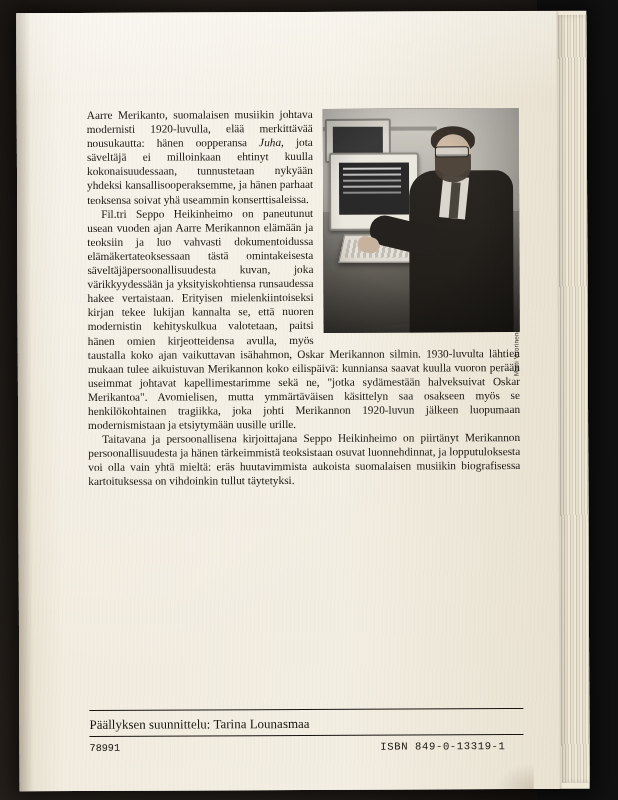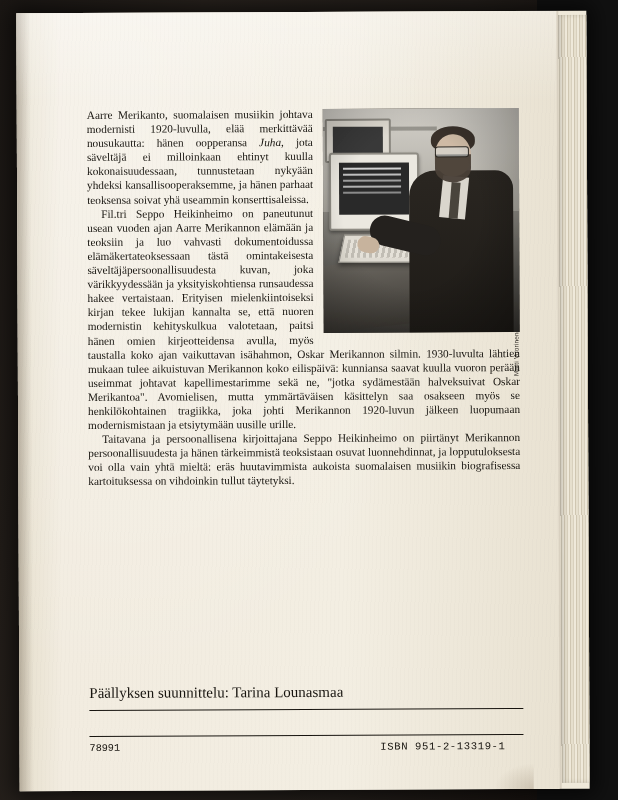--- a/index.html
+++ b/index.html
@@ -291,22 +291,22 @@
     left: 70px;
     width: 434px;
     height: 1px;
     background: #17140f;
   }
   .rule.top { top: 697px; }
 
   .designer {
     position: absolute;
     left: 70px;
-    top: 672px;
-    font-size: 15px;
+    top: 704px;
+    font-size: 13px;
     color: #17140f;
   }
 
   .rule.bottom { top: 723px; }
 
   .footer-row {
     position: absolute;
     left: 70px;
     top: 729px;
     width: 434px;
@@ -384,19 +384,19 @@
       </div>
 
       <div class="rule top"></div>
 
       <div class="designer">Päällyksen suunnittelu: Tarina Lounasmaa</div>
 
       <div class="rule bottom"></div>
 
       <div class="footer-row">
         <span class="code">78991</span>
-        <span class="isbn">ISBN 951-2-13319-1</span>
+        <span class="isbn">ISBN 849-0-13319-1</span>
       </div>
 
       <div class="corner-wear"></div>
     </div>
   </div>
 </div>
 
 </body></html>

